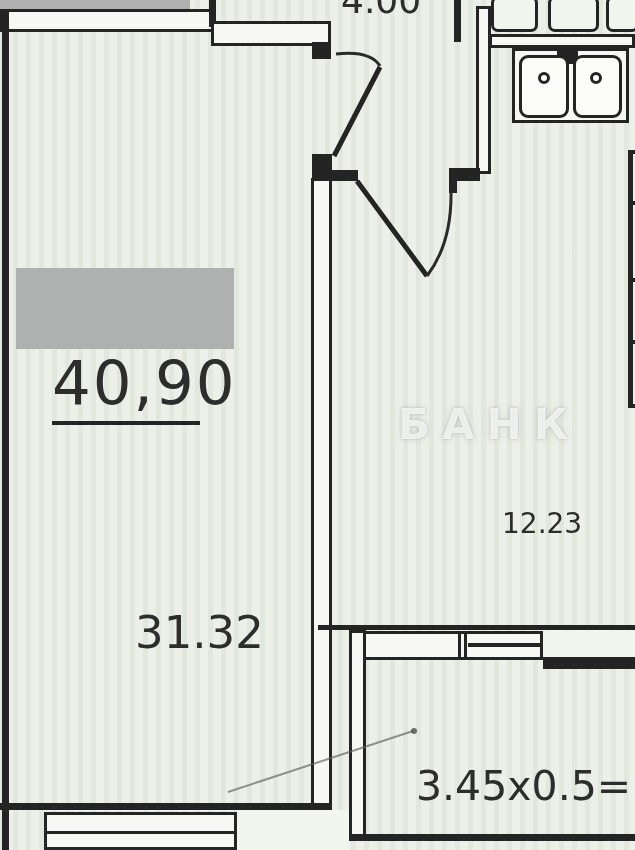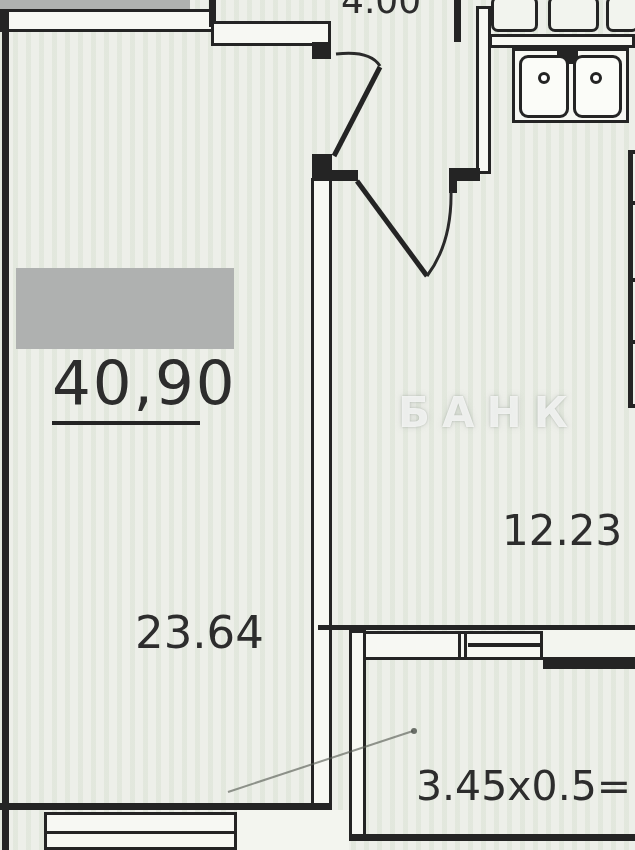--- a/index.html
+++ b/index.html
@@ -85,26 +85,26 @@
 
   <svg class="overlay" width="635" height="850" viewBox="0 0 635 850">
     <line x1="334" y1="156" x2="380" y2="67" stroke="#242424" stroke-width="5"></line>
     <path d="M380,66 Q370,50 336,54" fill="none" stroke="#2a2a2a" stroke-width="3"></path>
     <line x1="357" y1="181" x2="427" y2="276" stroke="#242424" stroke-width="5"></line>
     <path d="M427,276 Q452,243 451,191" fill="none" stroke="#2a2a2a" stroke-width="3"></path>
     <path d="M228,792 Q320,762 413,731" fill="none" stroke="#5a5f58" stroke-width="2" opacity="0.65"></path>
     <circle cx="414" cy="731" r="3" fill="#4a4f48" opacity="0.8"></circle>
   </svg>
 
-  <div class="watermark" style="left:300px;top:392px;width:280px;font-size:42px;text-align:right;">БАНК</div>
+  <div class="watermark" style="left:300px;top:404px;width:280px;font-size:42px;text-align:right;">БАНК</div>
 
   <div class="label" style="left:341px;top:-17px;font-size:36px;">4.00</div>
 
   <div class="label" style="left:52px;top:352px;font-size:61px;letter-spacing:2px;">40,90</div>
   <div class="dark" style="left:52px;top:421px;width:148px;height:4px;"></div>
 
-  <div class="label" style="left:135px;top:610px;font-size:45px;">23.64</div>
+  <div class="label" style="left:135px;top:610px;font-size:45px;">31.32</div>
 
-  <div class="label" style="left:502px;top:510px;font-size:42px;">12.23</div>
+  <div class="label" style="left:502px;top:510px;font-size:28px;">12.23</div>
 
   <div class="label" style="left:416px;top:766px;font-size:41px;">3.45x0.5=1</div>
 
 </div>
 
 </body></html>

